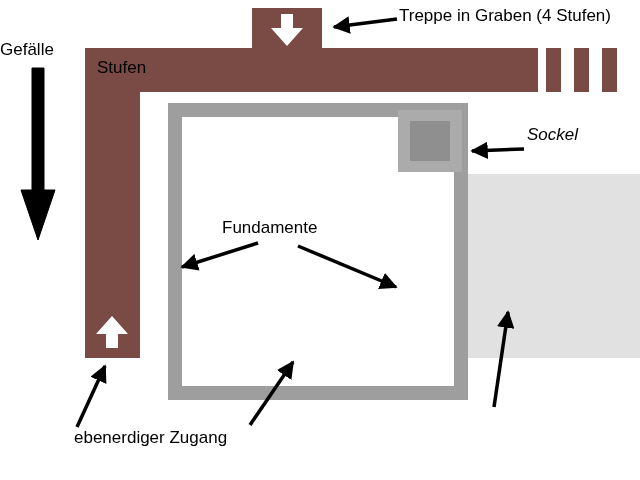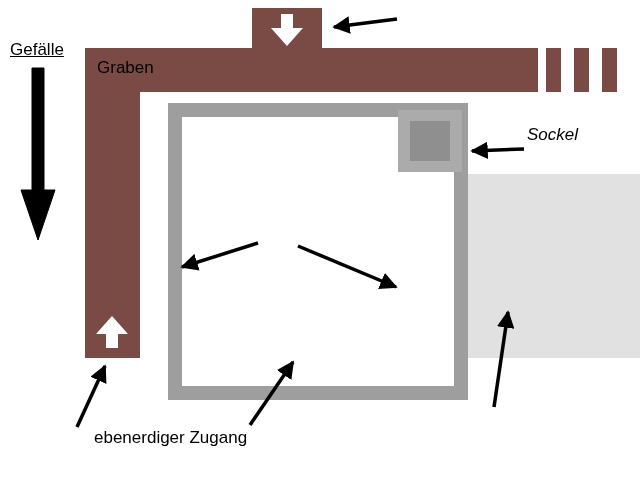--- a/index.html
+++ b/index.html
@@ -78,27 +78,27 @@
   .annot line, .annot polygon { stroke: var(--color-annotation-black, #000); }
 
   .label {
     position: absolute;
     color: var(--color-annotation-black, #000000);
     font-size: 17px;
     line-height: 20px;
     white-space: pre-line;
     z-index: 6;
   }
-  .lbl-gefaelle      { left: 10px;  top: 40px; text-decoration: underline;  }
+  .lbl-gefaelle      { left: 0;  top: 40px;  }
   .lbl-graben        { left: 97px;  top: 58px;  }
   .lbl-treppe        { left: 399px; top: 6px;   }
   .lbl-sockel        { left: 527px; top: 125px; font-style: italic; }
   .lbl-fundamente    { left: 222px; top: 218px; }
   .lbl-erdaufwerfung { left: 437px; top: 406px; }
-  .lbl-zugang        { left: 74px;  top: 428px; margin-left: 20px; }
+  .lbl-zugang        { left: 74px;  top: 428px; }
 </style>
 </head>
 <body>
 
 <div class="canvas">
 
   <div class="abs mound"></div>
 
   <div class="abs brown bar-h"></div>
   <div class="abs brown bar-v"></div>
@@ -145,17 +145,19 @@
     <line x1="524" y1="149" x2="472" y2="151" stroke="#000000" stroke-width="3.5" marker-end="url(#head)"></line>
 
     <line x1="494" y1="407" x2="508" y2="312" stroke="#000000" stroke-width="3.5" marker-end="url(#head)"></line>
 
     <line x1="77" y1="427" x2="105" y2="366" stroke="#000000" stroke-width="3.5" marker-end="url(#head)"></line>
 
     <line x1="250" y1="425" x2="293" y2="362" stroke="#000000" stroke-width="3.5" marker-end="url(#head)"></line>
   </svg>
 
   <div class="label lbl-gefaelle">Gefälle</div>
-  <div class="label lbl-graben">Graben</div>
+  <div class="label lbl-graben">Stufen</div>
+  <div class="label lbl-treppe">Treppe in Graben (4 Stufen)</div>
   <div class="label lbl-sockel">Sockel</div>
+  <div class="label lbl-fundamente">Fundamente</div>
   <div class="label lbl-zugang">ebenerdiger Zugang</div>
 
 </div>
 
 </body></html>

